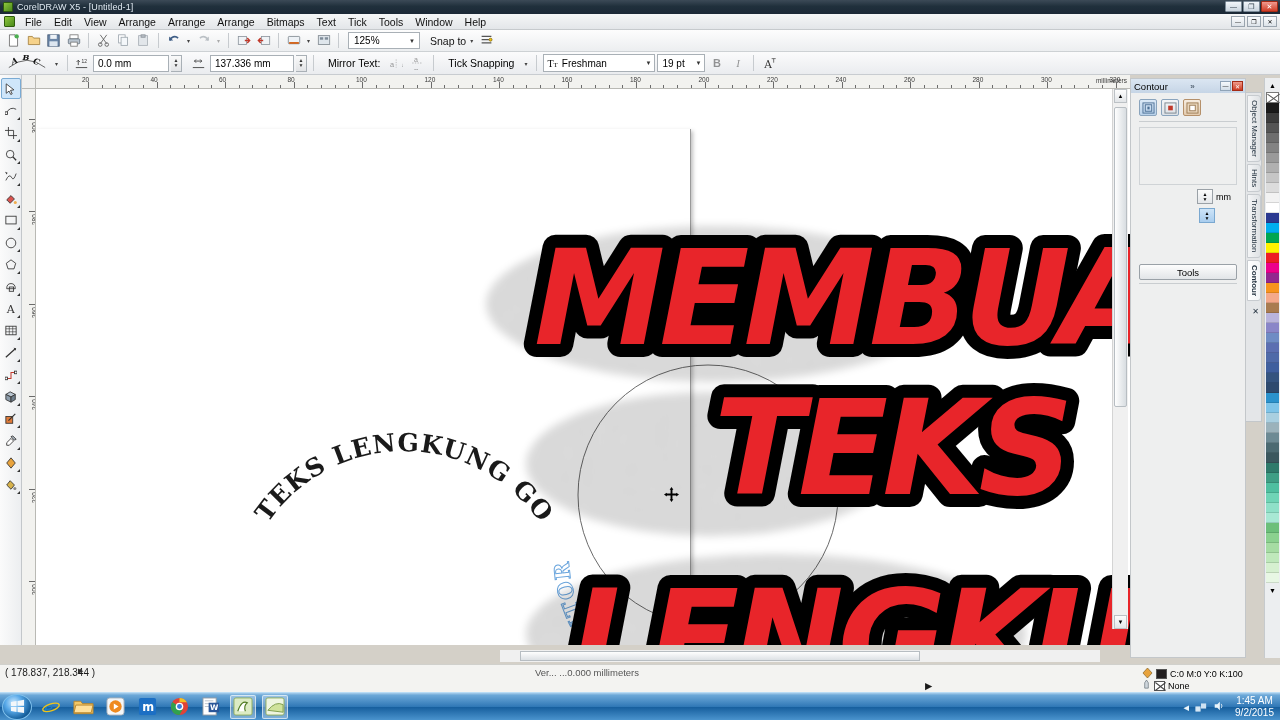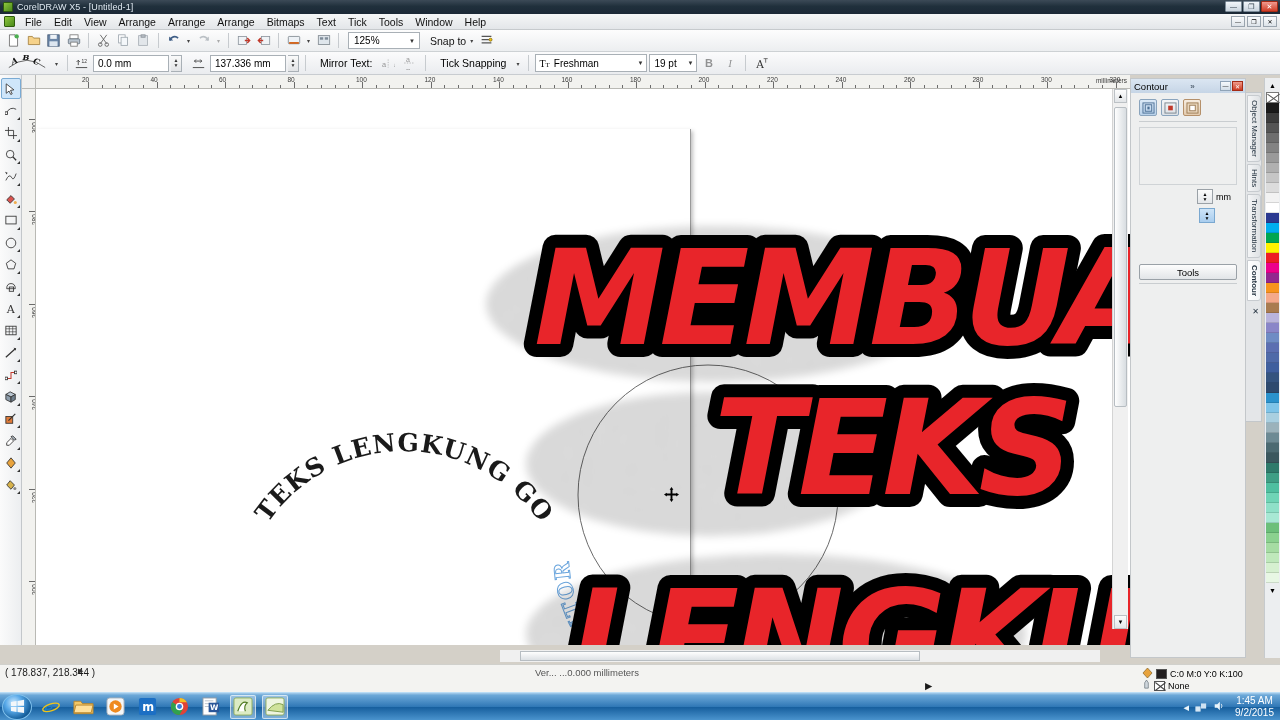--- a/index.html
+++ b/index.html
@@ -433,21 +433,21 @@
     <div class="spinner">
         <span>▲</span>
         <span>▼</span>
       </div>
     <div class="fieldicon" style="margin-left:7px">
       <svg width="13" height="13" viewBox="0 0 16 16">
           <path d="M1 13h14" stroke="#333"></path>
           <path d="M3 5h9M3 5l2-2M3 5l2 2M12 5l-2-2M12 5l-2 2" stroke="#333" fill="none"></path>
         </svg>
     </div>
-    <div class="numbox" style="width:76px;">
+    <div class="numbox" style="width:84px;">
       <span>137.336 mm</span>
     </div>
     <div class="spinner">
         <span>▲</span>
         <span>▼</span>
       </div>
     <div class="sepv"></div>
     <span class="lbl2">Mirror Text:</span>
     <div class="tbtn" style="opacity:.55">
       <svg width="13" height="11" viewBox="0 0 16 12">

